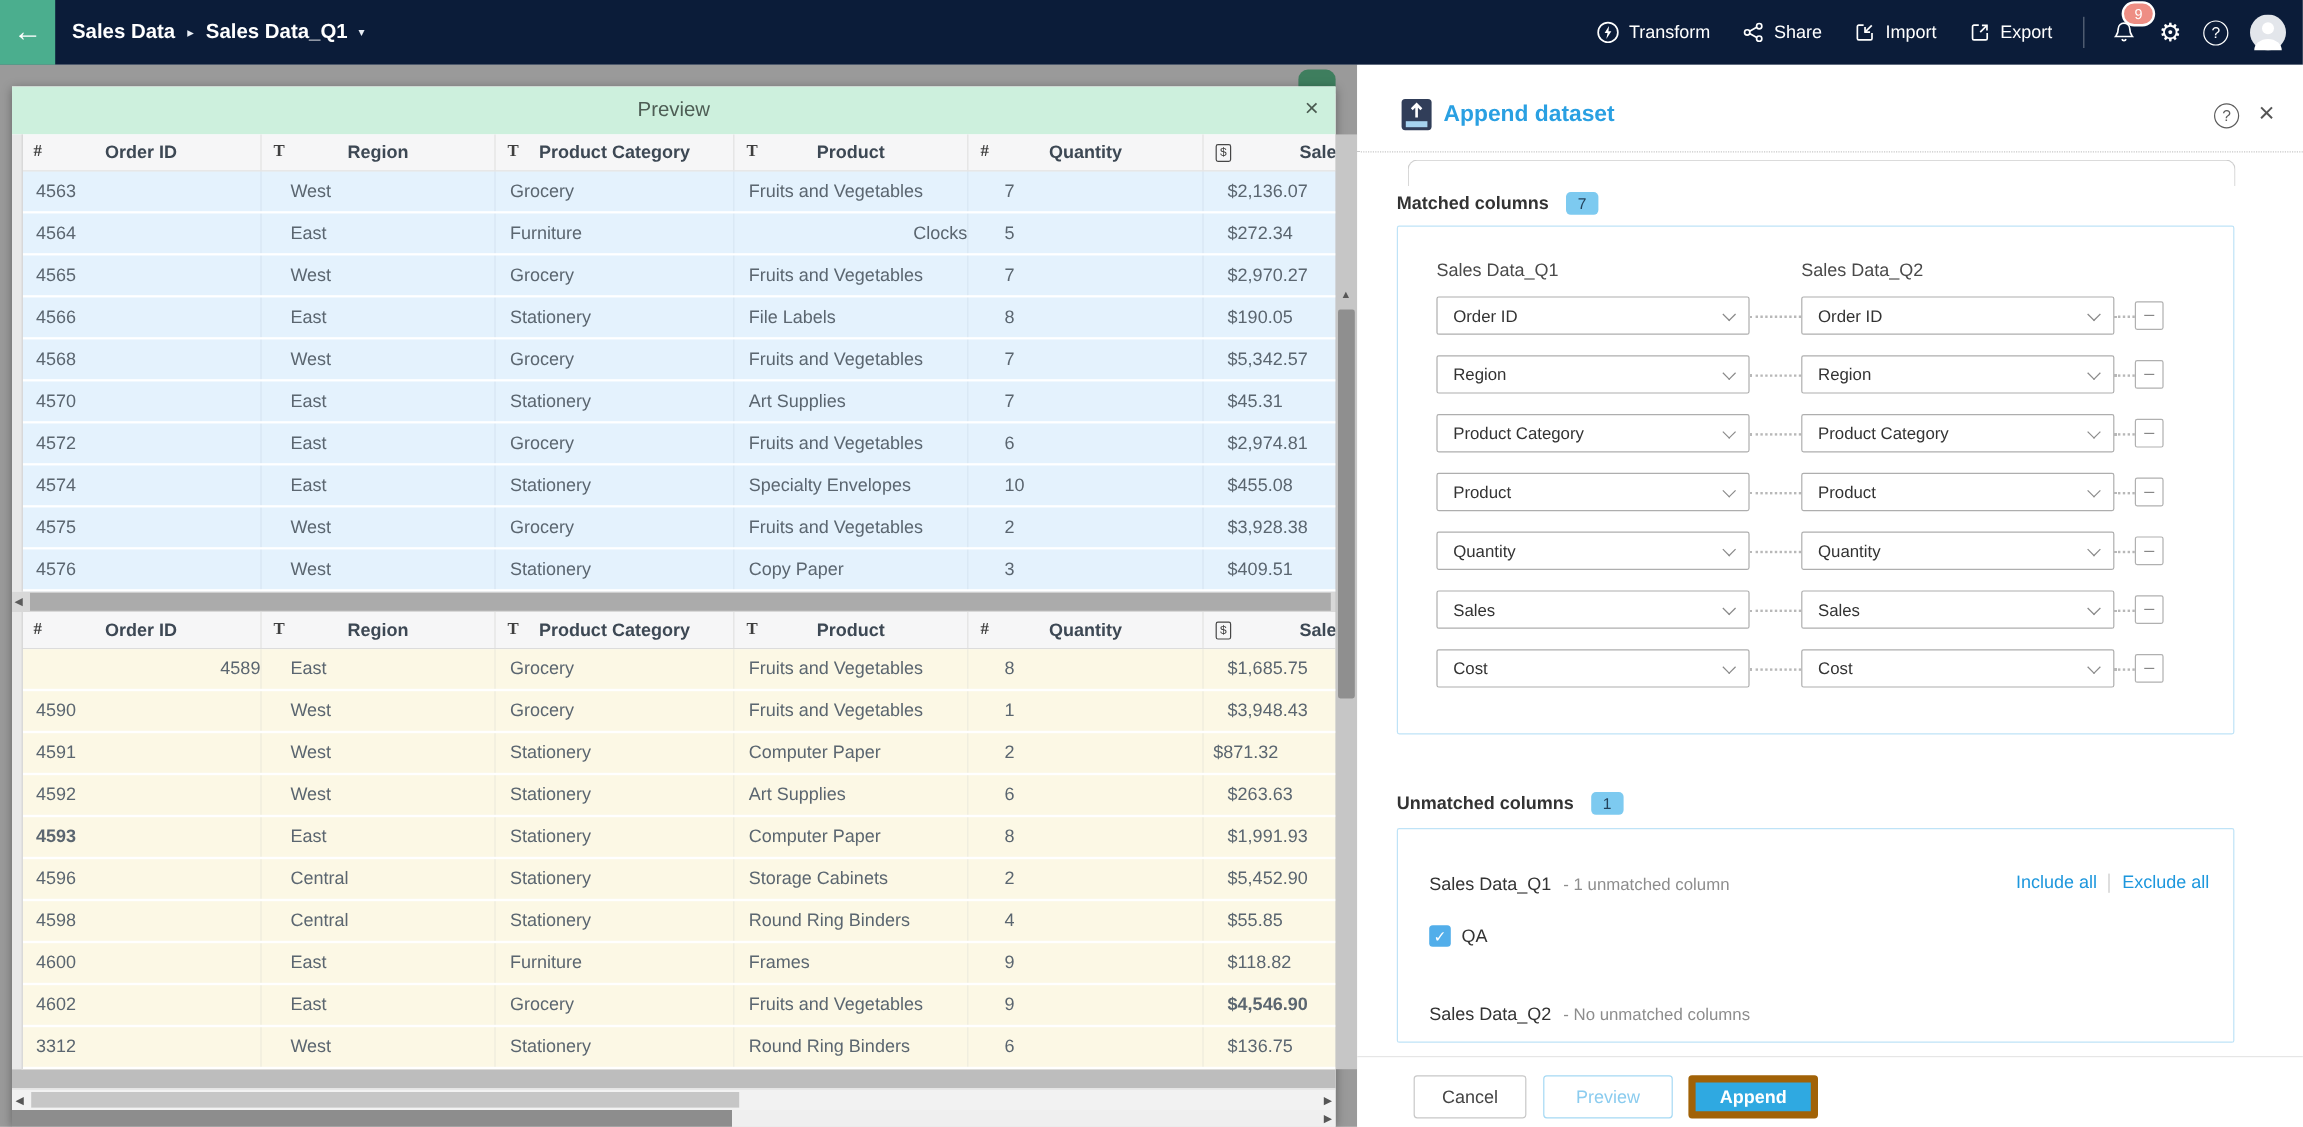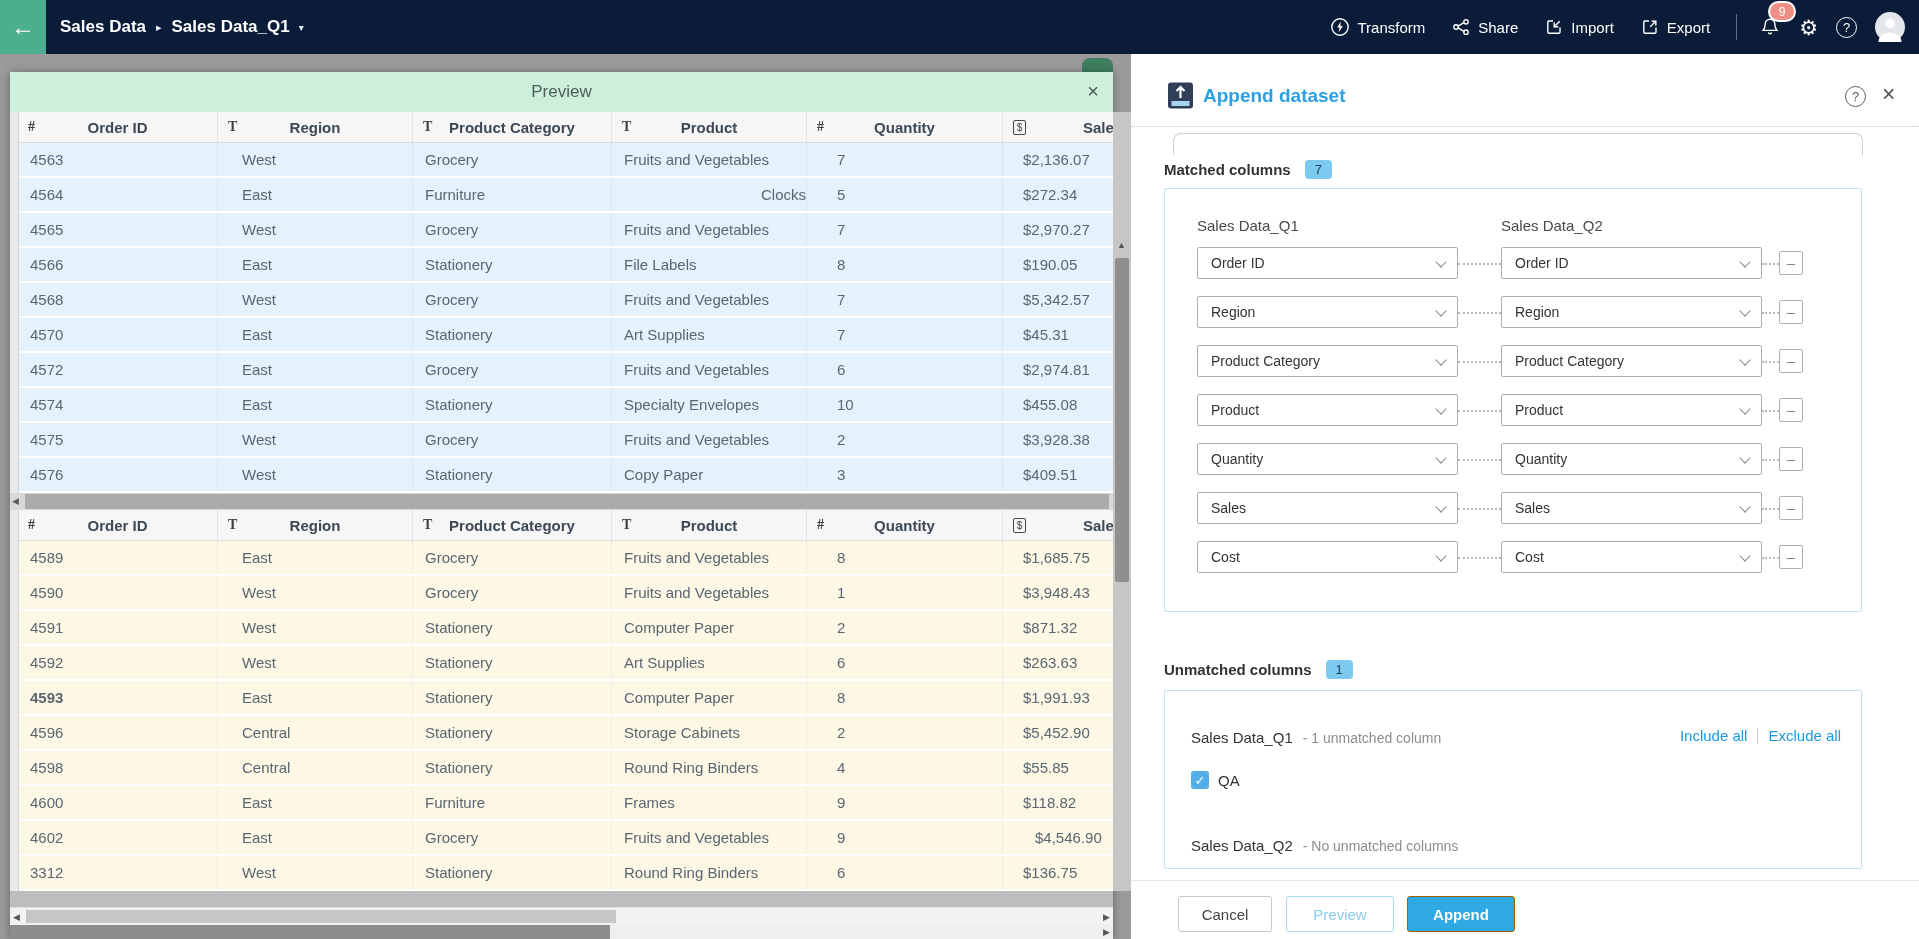--- a/index.html
+++ b/index.html
@@ -92,21 +92,21 @@
   .u-sep { width:1px; height:16px; background:#c9c9c9; }
   .u-check { position:absolute; left:26px; top:80px; display:flex; align-items:center; gap:9px; cursor:pointer; }
   .cbox { width:18px; height:18px; background:#52aeea; border-radius:3px; color:#fff; font-size:13px; display:flex; align-items:center; justify-content:center; }
   .cb-label { font-size:15px; color:#333; }
   .u-row2 { position:absolute; left:26px; top:146px; display:flex; align-items:baseline; gap:10px; }
 
   .rp-footline { position:absolute; left:0; right:0; top:826px; border-top:1px solid #e6e6e6; }
   .btn { position:absolute; top:842px; height:36px; border-radius:3px; font-size:15px; display:flex; align-items:center; justify-content:center; cursor:pointer; }
   .btn-cancel { left:47px; width:94px; background:#fff; border:1px solid #c8c8c8; color:#444; }
   .btn-preview { left:155px; width:108px; background:#fff; border:1px solid #a5d9f4; color:#8bccef; }
-  .btn-append { left:276px; width:108px; background:#2fa9e1; border:1px solid #a16207; color:#fff; font-weight:700; }
+  .btn-append { left:276px; width:108px; background:#2fa9e1; border:6px solid #a16207; color:#fff; font-weight:700; }
 </style>
 </head>
 <body>
 
 <div class="topbar">
   <div class="backbtn">
       <span>←</span>
     </div>
   <div class="crumbs">
     <span class="crumb">Sales Data</span>
@@ -313,42 +313,42 @@
         <div class="t-hcell" style="width: 196px;">
           <span class="t-ticon">#</span>
           <span class="t-hlabel">Quantity</span>
         </div>
         <div class="t-hcell" style="width: 200px;">
           <span class="t-ticon cur">$</span>
           <span class="t-hlabel">Sales</span>
         </div>
       </div>
       <div class="t-row">
-        <div class="t-cell" style="width: 199px; padding-left: 12px;">4589</div>
+        <div class="t-cell" style="width: 199px; padding-left: 12px; text-align: right;">4589</div>
         <div class="t-cell" style="width: 195px; padding-left: 24px;">East</div>
         <div class="t-cell" style="width: 199px; padding-left: 12px;">Grocery</div>
         <div class="t-cell" style="width: 195px; padding-left: 12px;">Fruits and Vegetables</div>
         <div class="t-cell" style="width: 196px; padding-left: 30px;">8</div>
         <div class="t-cell" style="width: 200px; padding-left: 20px;">$1,685.75</div>
       </div>
       <div class="t-row">
         <div class="t-cell" style="width: 199px; padding-left: 12px;">4590</div>
         <div class="t-cell" style="width: 195px; padding-left: 24px;">West</div>
         <div class="t-cell" style="width: 199px; padding-left: 12px;">Grocery</div>
         <div class="t-cell" style="width: 195px; padding-left: 12px;">Fruits and Vegetables</div>
         <div class="t-cell" style="width: 196px; padding-left: 30px;">1</div>
         <div class="t-cell" style="width: 200px; padding-left: 20px;">$3,948.43</div>
       </div>
       <div class="t-row">
         <div class="t-cell" style="width: 199px; padding-left: 12px;">4591</div>
         <div class="t-cell" style="width: 195px; padding-left: 24px;">West</div>
         <div class="t-cell" style="width: 199px; padding-left: 12px;">Stationery</div>
         <div class="t-cell" style="width: 195px; padding-left: 12px;">Computer Paper</div>
         <div class="t-cell" style="width: 196px; padding-left: 30px;">2</div>
-        <div class="t-cell" style="width: 200px; padding-left: 20px;">$871.32</div>
+        <div class="t-cell" style="width: 200px; padding-left: 8px;">$871.32</div>
       </div>
       <div class="t-row">
         <div class="t-cell" style="width: 199px; padding-left: 12px;">4592</div>
         <div class="t-cell" style="width: 195px; padding-left: 24px;">West</div>
         <div class="t-cell" style="width: 199px; padding-left: 12px;">Stationery</div>
         <div class="t-cell" style="width: 195px; padding-left: 12px;">Art Supplies</div>
         <div class="t-cell" style="width: 196px; padding-left: 30px;">6</div>
         <div class="t-cell" style="width: 200px; padding-left: 20px;">$263.63</div>
       </div>
       <div class="t-row">
@@ -382,21 +382,21 @@
         <div class="t-cell" style="width: 195px; padding-left: 12px;">Frames</div>
         <div class="t-cell" style="width: 196px; padding-left: 30px;">9</div>
         <div class="t-cell" style="width: 200px; padding-left: 20px;">$118.82</div>
       </div>
       <div class="t-row">
         <div class="t-cell" style="width: 199px; padding-left: 12px;">4602</div>
         <div class="t-cell" style="width: 195px; padding-left: 24px;">East</div>
         <div class="t-cell" style="width: 199px; padding-left: 12px;">Grocery</div>
         <div class="t-cell" style="width: 195px; padding-left: 12px;">Fruits and Vegetables</div>
         <div class="t-cell" style="width: 196px; padding-left: 30px;">9</div>
-        <div class="t-cell" style="width: 200px; padding-left: 32px;">$4,546.90</div>
+        <div class="t-cell" style="width: 200px; padding-left: 20px; font-weight: bold;">$4,546.90</div>
       </div>
       <div class="t-row">
         <div class="t-cell" style="width: 199px; padding-left: 12px;">3312</div>
         <div class="t-cell" style="width: 195px; padding-left: 24px;">West</div>
         <div class="t-cell" style="width: 199px; padding-left: 12px;">Stationery</div>
         <div class="t-cell" style="width: 195px; padding-left: 12px;">Round Ring Binders</div>
         <div class="t-cell" style="width: 196px; padding-left: 30px;">6</div>
         <div class="t-cell" style="width: 200px; padding-left: 20px;">$136.75</div>
       </div>
     </div>

